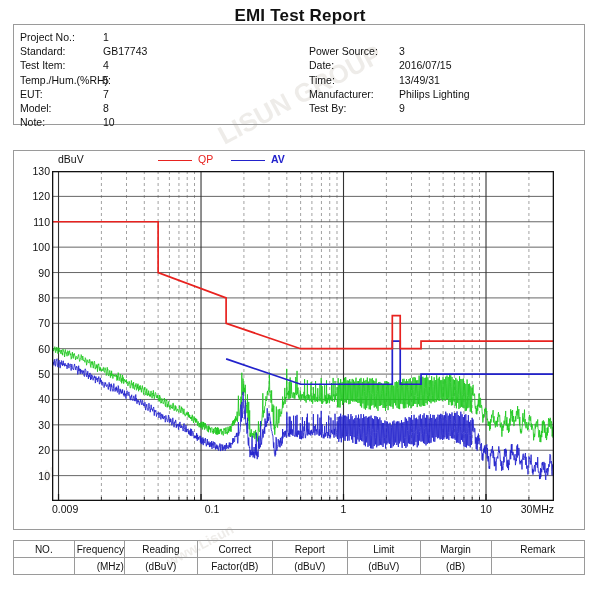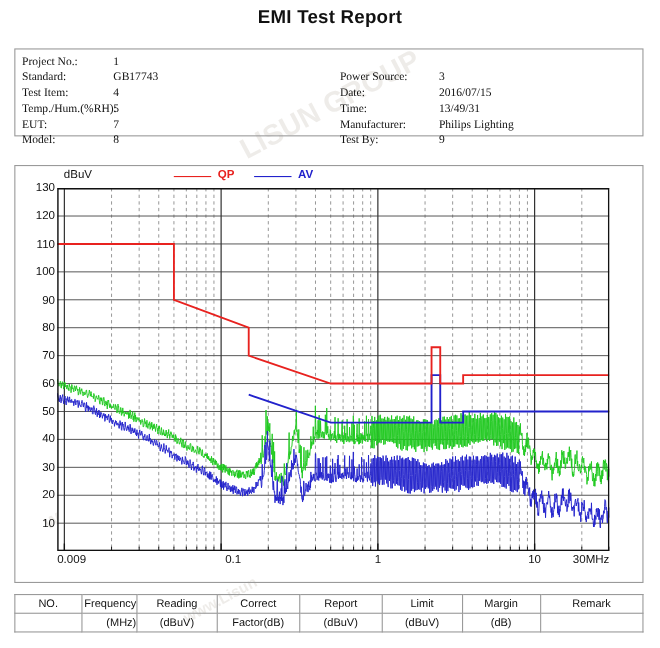--- a/index.html
+++ b/index.html
@@ -28,26 +28,25 @@
   #title{
     position:absolute;top:6px;left:0;width:600px;
     text-align:center;
     font-size:17px;font-weight:bold;
     letter-spacing:.2px;
     z-index:10;
   }
 
   
   #infobox{
-    position:absolute;left:13px;top:44px;width:572px;height:80px;
+    position:absolute;left:13px;top:24px;width:572px;height:101px;
     border:1px solid #9a9a9a;
     background:transparent;
     box-sizing:border-box;
     z-index:10;
-    font-family:Liberation Serif, serif;
   }
   .info-col{position:absolute;top:5px;font-size:10.5px;line-height:14.2px;}
   .info-col.left{left:6px;}
   .info-col.right{left:295px;top:19.2px;}
   .info-row{display:block;height:14.2px;white-space:nowrap;}
   .info-label{display:inline-block;width:83px;vertical-align:top;}
   .info-value{display:inline-block;vertical-align:top;}
   .info-col.right .info-label{width:90px;}
 
   
@@ -60,21 +59,21 @@
   }
   #legend{
     position:absolute;left:12px;top:2px;width:100%;height:16px;
     font-size:10.5px;
   }
   #legend .lg{position:absolute;top:0;}
   #lg-unit{left:32px;}
   #lg-limit{left:80px;margin-top:24px;}
   .lg-line{position:absolute;top:7px;width:34px;height:0;border-top:1.6px solid #000;}
   #lg-qp-line{left:132px;border-top-color:#e8221f;}
-  #lg-qp-text{left:172px;color:#e8221f;font-weight:bold;}
+  #lg-qp-text{left:172px;color:#e8221f;font-weight:normal;}
   #lg-av-line{left:205px;border-top-color:#2222cc;}
   #lg-av-text{left:245px;color:#2222cc;font-weight:bold;}
 
   
   #plot{
     position:absolute;
     left:38px;   
     top:20px;    
     width:502px; 
     height:330px;
@@ -134,20 +133,21 @@
   <div id="title">EMI Test Report</div>
 
   <div id="infobox">
     <div class="info-col left" id="info-left">
         <span class="info-row"><span class="info-label">Project No.:</span><span class="info-value">1</span></span>
         <span class="info-row"><span class="info-label">Standard:</span><span class="info-value">GB17743</span></span>
         <span class="info-row"><span class="info-label">Test Item:</span><span class="info-value">4</span></span>
         <span class="info-row"><span class="info-label">Temp./Hum.(%RH):</span><span class="info-value">5</span></span>
         <span class="info-row"><span class="info-label">EUT:</span><span class="info-value">7</span></span>
         <span class="info-row"><span class="info-label">Model:</span><span class="info-value">8</span></span>
+        <span class="info-row"><span class="info-label">Note:</span><span class="info-value">10</span></span>
       </div>
     <div class="info-col right" id="info-right">
         <span class="info-row"><span class="info-label">Power Source:</span><span class="info-value">3</span></span>
         <span class="info-row"><span class="info-label">Date:</span><span class="info-value">2016/07/15</span></span>
         <span class="info-row"><span class="info-label">Time:</span><span class="info-value">13/49/31</span></span>
         <span class="info-row"><span class="info-label">Manufacturer:</span><span class="info-value">Philips Lighting</span></span>
         <span class="info-row"><span class="info-label">Test By:</span><span class="info-value">9</span></span>
       </div>
   </div>
 

